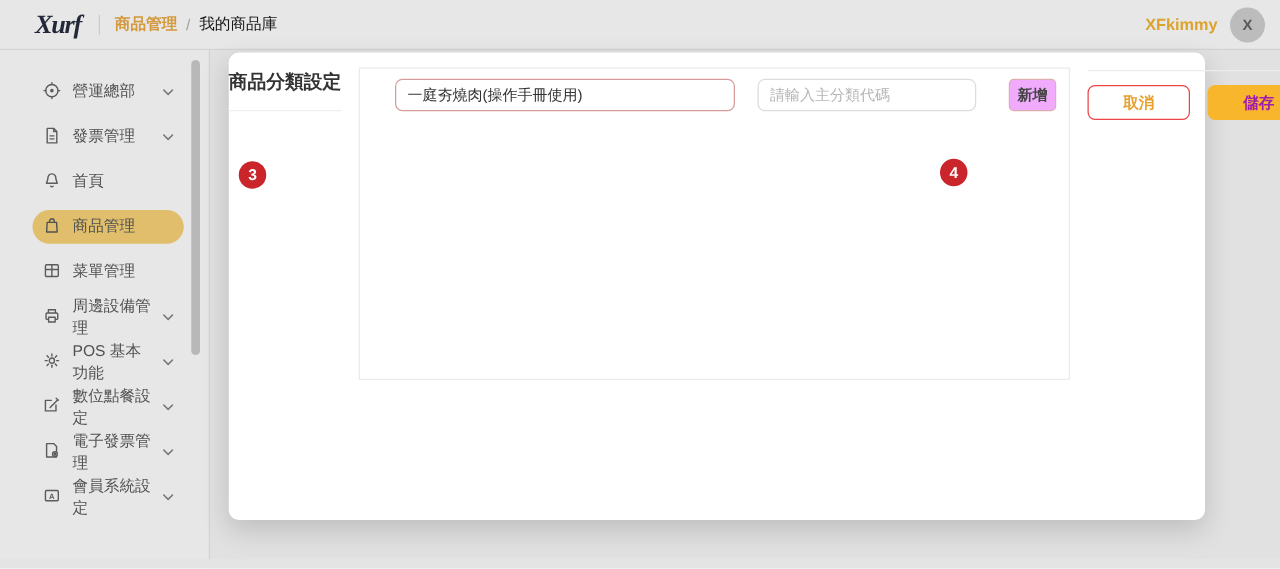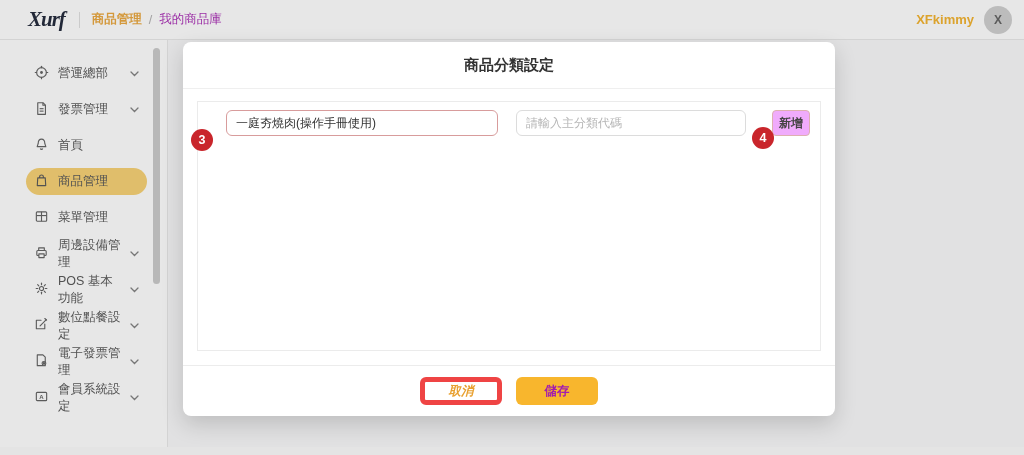--- a/index.html
+++ b/index.html
@@ -10,21 +10,21 @@
   }
   
   .topbar{position:absolute;left:0;top:0;width:1024px;height:40px;background:#fff;
     border-bottom:1px solid #e7e7e7;display:flex;align-items:center;box-sizing:border-box;z-index:1;}
   .logo{margin-left:28px;font-family:"Liberation Serif",serif;font-style:italic;font-weight:bold;
     font-size:21px;color:#0f172a;letter-spacing:-1px;}
   .tb-sep{width:1px;height:16px;background:#ddd;margin:0 12px 0 14px;}
   .crumb{display:flex;align-items:center;font-size:12.5px;}
   .crumb-section{color:#E8A02F;font-weight:bold;}
   .crumb-slash{color:#aaa;margin:0 7px;}
-  .crumb-page{color:#a21caf;}
+  .crumb-page{color:#000000;}
   .tb-right{margin-left:auto;display:flex;align-items:center;gap:10px;margin-right:12px;}
   .username{color:#F2AC1D;font-weight:bold;font-size:13px;}
   .avatar{width:28px;height:28px;border-radius:50%;background:#cbcbcb;color:#555;
     display:flex;align-items:center;justify-content:center;font-size:12px;font-weight:bold;}
   
   .sidebar{position:absolute;left:0;top:40px;width:168px;bottom:0;background:#fff;
     border-right:1px solid #e7e7e7;box-sizing:border-box;padding-top:20px;z-index:1;}
   .side-item{display:flex;align-items:center;gap:9px;height:27px;margin:0 20px 9px 26px;
     padding:0 8px;border-radius:15px;color:#4a4a4a;font-size:12.5px;cursor:pointer;box-sizing:border-box;}
   .side-item svg{flex-shrink:0;}
@@ -49,43 +49,43 @@
   .col-status{left:640px;}
   .col-sort{left:700px;}
   .pg{position:absolute;top:303px;color:#9a9a9a;font-size:13px;cursor:pointer;}
   .pg-prev{left:848px;} .pg-next{left:886px;} .pg-last{left:918px;}
   .pg-size{position:absolute;left:941px;top:297px;width:52px;height:28px;border:1px solid #EDC45F;
     border-radius:6px;background:#fff;display:flex;align-items:center;justify-content:center;gap:8px;
     color:#999;font-size:12.5px;box-sizing:border-box;cursor:pointer;}
   .bottom-strip{position:absolute;left:0;top:447px;width:1024px;height:8px;background:#fcfcfc;z-index:2;}
   
   .overlay{position:absolute;inset:0;background:rgba(120,120,120,0.18);z-index:5;}
-  .modal{position:absolute;left:183px;top:42px;width:652px;height:374px;background:#fff;border-radius:8px;
-    box-shadow:0 8px 22px rgba(0,0,0,0.16);z-index:10;display:flex;flex-direction:column;box-sizing:border-box;}
+  .modal{position:absolute;left:183px;top:42px;width:781px;height:374px;background:#fff;border-radius:8px;
+    box-shadow:0 8px 22px rgba(0,0,0,0.16);z-index:10;display:flex;flex-direction:row;box-sizing:border-box;}
   .m-title{height:46px;display:flex;align-items:center;justify-content:center;border-bottom:1px solid #efefef;
     font-size:15px;font-weight:bold;color:#333;flex-shrink:0;}
   .m-body{flex:1;padding:12px 14px 0;}
   .cat-table{border:1px solid #ebebeb;height:250px;box-sizing:border-box;display:flex;flex-direction:column;}
   .cat-head{display:flex;background:#f4f4f5;height:27px;align-items:center;font-size:12px;color:#555;flex-shrink:0;}
   .cat-head .c1{width:318px;padding-left:24px;box-sizing:border-box;}
   .cat-head .c2{flex:1;padding-left:3px;}
   .req{color:#e25555;margin-right:1px;}
   .cat-row{display:flex;align-items:center;padding:8px 10px 8px 28px;}
   .cat-row input{height:26px;border-radius:6px;font-size:12px;padding:12px 9px;box-sizing:border-box;
     outline:none;font-family:"Liberation Sans",sans-serif;}
   .in-cat{width:272px;border:1px solid #D89C9C;color:#333;}
   .in-code{flex:1;margin-left:18px;margin-right:26px;border:1px solid #dcdcdc;color:#14532d;}
   .in-code::placeholder{color:#b5b5b5;}
   .btn-add{width:38px;height:26px;background:#f0abfc;border:1px solid #DDB0B0;border-radius:4px;
     color:#444;font-size:12px;font-weight:bold;cursor:pointer;flex-shrink:0;
     display:flex;align-items:center;justify-content:center;box-sizing:border-box;}
   .m-footer{border-top:1px solid #ececec;margin-top:14px;padding:11px 0 13px;
     display:flex;justify-content:center;gap:14px;flex-shrink:0;}
-  .btn-cancel{width:82px;height:28px;background:#fff;border:5px solid #ef4444;color:#E8A02F;
-    border-radius:6px;font-size:12.5px;font-weight:bold;cursor:pointer;font-style:italic;}
+  .btn-cancel{width:82px;height:28px;background:#fff;border:1px solid #ef4444;color:#E8A02F;
+    border-radius:6px;font-size:12.5px;font-weight:bold;cursor:pointer;}
   .btn-save{width:82px;height:28px;background:#F8B62D;border:none;color:#a21caf;
     border-radius:6px;font-size:12.5px;font-weight:bold;cursor:pointer;}
   .badge{position:absolute;width:22px;height:22px;border-radius:50%;background:#C9252B;color:#fff;
     font-size:12.5px;font-weight:bold;display:flex;align-items:center;justify-content:center;z-index:12;}
   .badge3{left:191px;top:129px;}
   .badge4{left:752px;top:127px;}
 </style>
 </head>
 <body>
 

